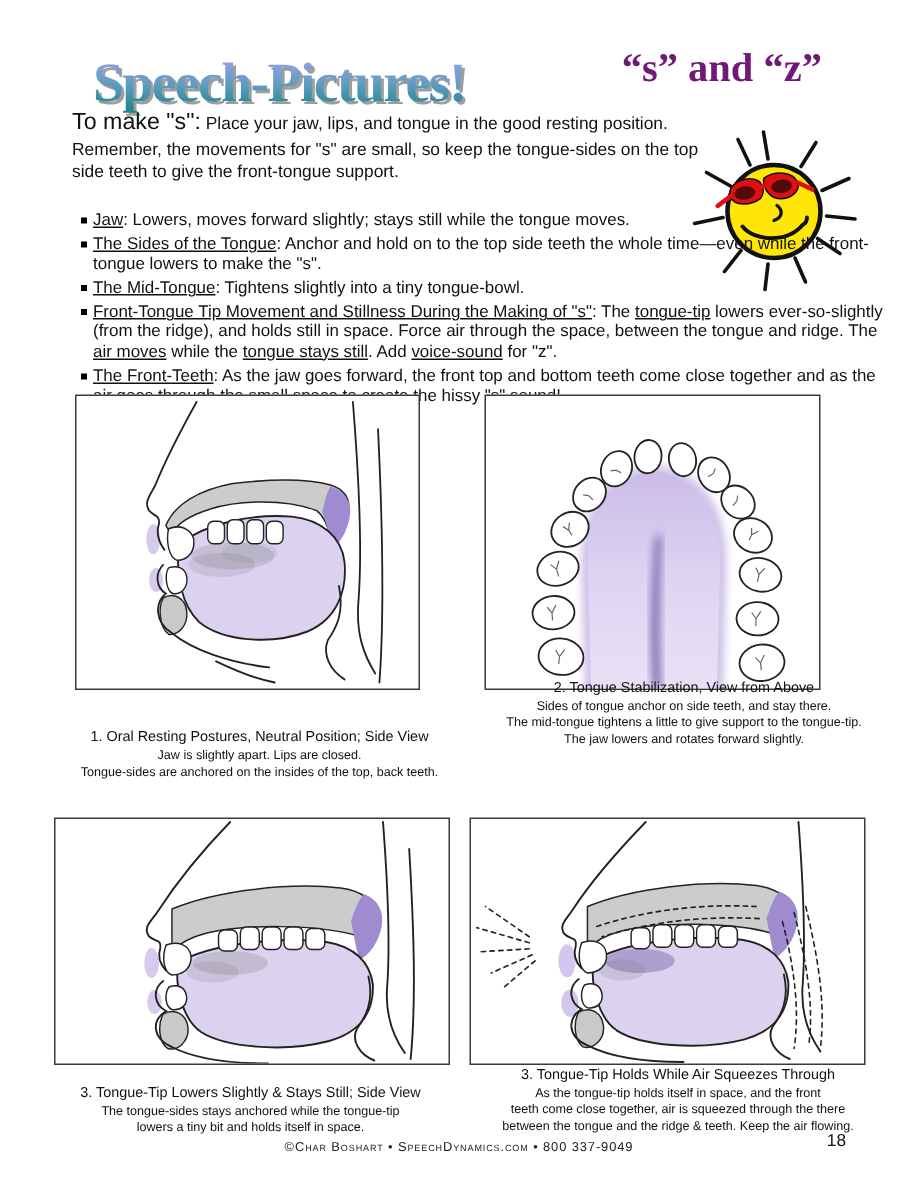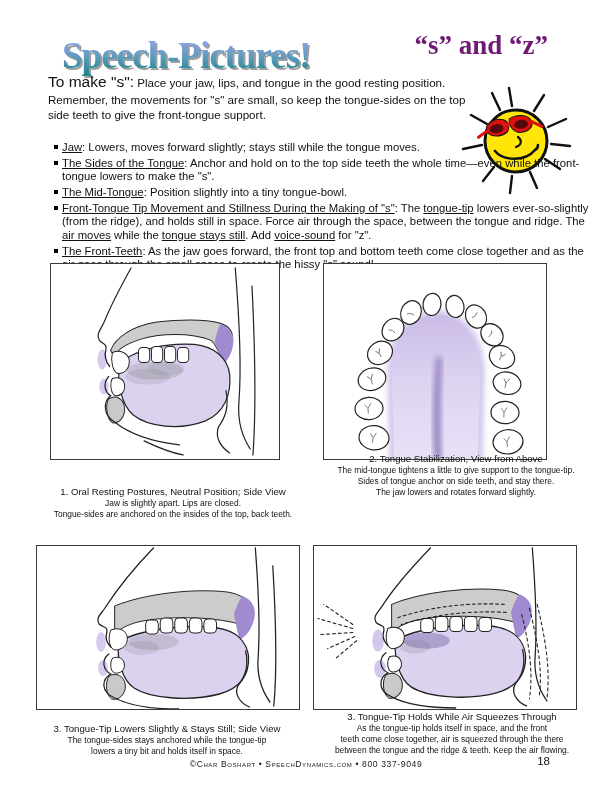--- a/index.html
+++ b/index.html
@@ -41,21 +41,21 @@
   .cap-title{font-size:9.6px;margin-bottom:1px;}
   .cap-line{font-size:8.4px;line-height:1.3;}
   #cap1{left:34px;top:486px;width:278px;}
   #cap2{left:308px;top:453px;width:296px;}
   #cap3{left:24px;top:711px;width:286px;margin-top:12px;}
   #cap4{left:298px;top:711px;width:308px;}
 
   
   .footer{position:absolute;left:0;top:759px;width:612px;text-align:center;
           font-variant:small-caps;letter-spacing:.6px;font-size:8.6px;color:#222;}
-  .pagenum{position:absolute;right:62px;top:755px;font-size:11.5px;color:#111;margin-left:12px;}
+  .pagenum{position:absolute;right:48px;top:755px;font-size:11.5px;color:#111;margin-left:12px;}
 </style>
 </head>
 <body>
 
 <div class="page">
 
   <h1 class="title">Speech-Pictures!</h1>
   <div class="subtitle">“s” and “z”</div>
 
   <div class="sun">
@@ -93,21 +93,21 @@
     <div class="bullet">
         <span class="sq"></span>
         <span class="bt"><span class="u">Jaw</span><span>:  Lowers, moves forward slightly; stays still while the tongue moves.</span></span>
       </div>
     <div class="bullet">
         <span class="sq"></span>
         <span class="bt"><span class="u">The Sides of the Tongue</span><span>:  Anchor and hold on to the top side teeth the whole time—even while the front-tongue lowers to make the "s".</span></span>
       </div>
     <div class="bullet">
         <span class="sq"></span>
-        <span class="bt"><span class="u">The Mid-Tongue</span><span>: Position slightly into a tiny tongue-bowl.</span></span>
+        <span class="bt"><span class="u">The Mid-Tongue</span><span>: Tightens slightly into a tiny tongue-bowl.</span></span>
       </div>
     <div class="bullet">
         <span class="sq"></span>
         <span class="bt"><span class="u">Front-Tongue Tip Movement and Stillness During the Making of "s"</span><span>:  The </span><span class="u">tongue-tip</span><span> lowers ever-so-slightly (from the ridge), and holds still in space.  Force air through the space, between the tongue and ridge.  The </span><span class="u">air moves</span><span> while the </span><span class="u">tongue stays still</span><span>.  Add </span><span class="u">voice-sound</span><span> for "z".</span></span>
       </div>
     <div class="bullet">
         <span class="sq"></span>
         <span class="bt"><span class="u">The Front-Teeth</span><span>:  As the jaw goes forward, the front top and bottom teeth come close together and as the air goes through the small space to create the hissy "s" sound!</span></span>
       </div>
   </div>
@@ -219,22 +219,22 @@
   <div class="caption" id="cap1">
     <div class="cap-title">1.  Oral Resting Postures, Neutral Position; Side View</div>
     <div>
         <div class="cap-line">Jaw is slightly apart.  Lips are closed.</div>
         <div class="cap-line">Tongue-sides are anchored on the insides of the top, back teeth.</div>
       </div>
   </div>
   <div class="caption" id="cap2">
     <div class="cap-title">2.  Tongue Stabilization, View from Above</div>
     <div>
+        <div class="cap-line">Sides of tongue anchor on side teeth, and stay there.</div>
         <div class="cap-line">The mid-tongue tightens a little to give support to the tongue-tip.</div>
-        <div class="cap-line">Sides of tongue anchor on side teeth, and stay there.</div>
         <div class="cap-line">The jaw lowers and rotates forward slightly.</div>
       </div>
   </div>
 
   <div class="figbox" id="fig3">
     <svg viewBox="0 0 270 163" preserveAspectRatio="none">
       <path d="M80,60 C110,48 160,42 196,46 C210,48 218,54 220,62 C221,70 216,76 208,78 C180,70 130,70 104,76 C92,79 84,84 80,88 Z" fill="#cccccc" stroke="#222" stroke-width="1"></path>
       <path d="M212,50 C222,54 226,62 224,72 C222,82 216,90 209,94 C206,86 205,76 203,68 C206,60 208,54 212,50 Z" fill="#a08ad0" stroke="none"></path>
       <path d="M84,96 C104,84 150,78 186,82 C206,85 216,96 218,110 C219,128 210,142 188,148 C156,156 116,152 100,142 C88,134 82,114 84,96 Z" fill="#dcd2f0" stroke="#222" stroke-width="1.3"></path>
       <ellipse cx="120" cy="96" rx="26" ry="8" fill="#777" opacity=".24"></ellipse>

